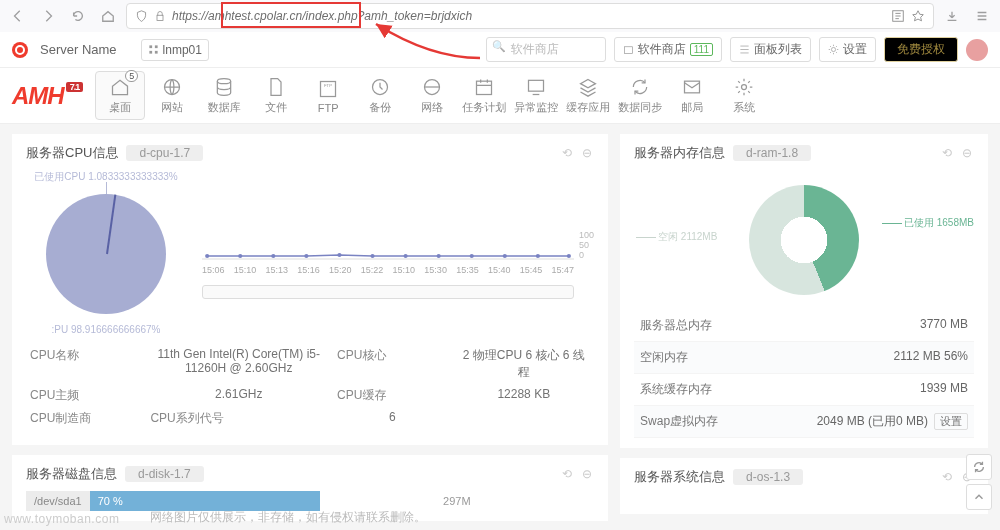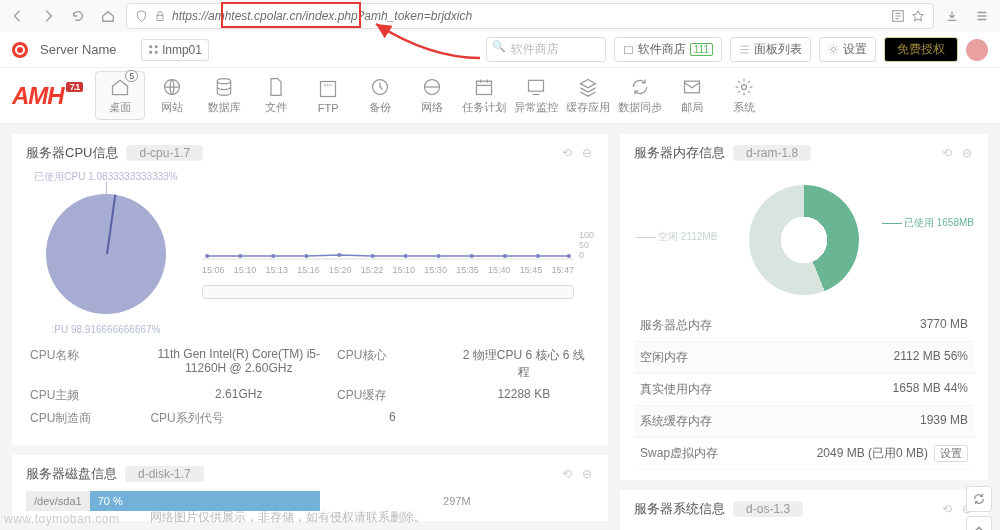--- a/index.html
+++ b/index.html
@@ -386,24 +386,20 @@
         <div class="mem-table">
           <div class="mem-row">
               <span class="k">服务器总内存</span>
               <span class="v">3770 MB</span>
             </div>
           <div class="mem-row">
               <span class="k">空闲内存</span>
               <span class="v">2112 MB   56%</span>
             </div>
           <div class="mem-row">
-              <span class="k">真实使用内存</span>
-              <span class="v">1658 MB   44%</span>
-            </div>
-          <div class="mem-row">
               <span class="k">系统缓存内存</span>
               <span class="v">1939 MB</span>
             </div>
           <div class="mem-row">
               <span class="k">Swap虚拟内存</span>
               <span class="v">2049 MB (已用0 MB)</span>
               <span class="set-btn">设置</span>
             </div>
         </div>
       </div>

